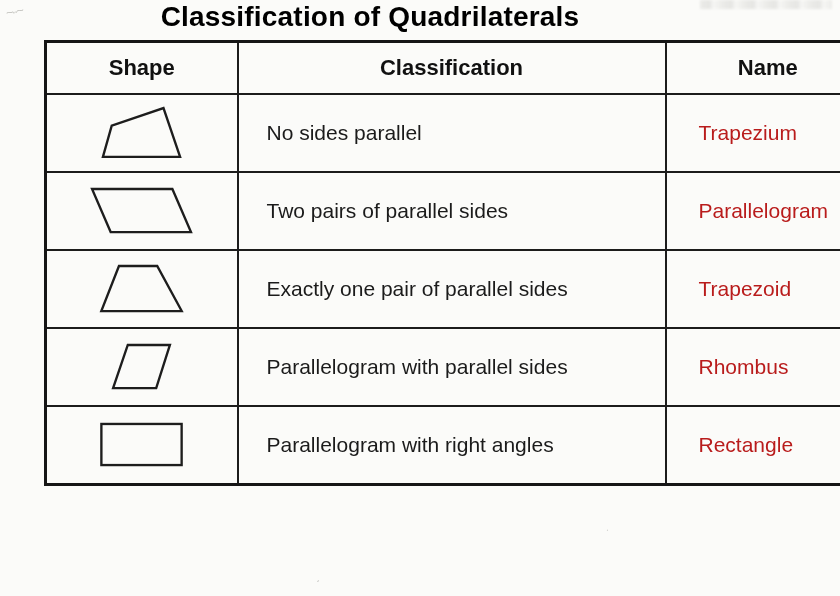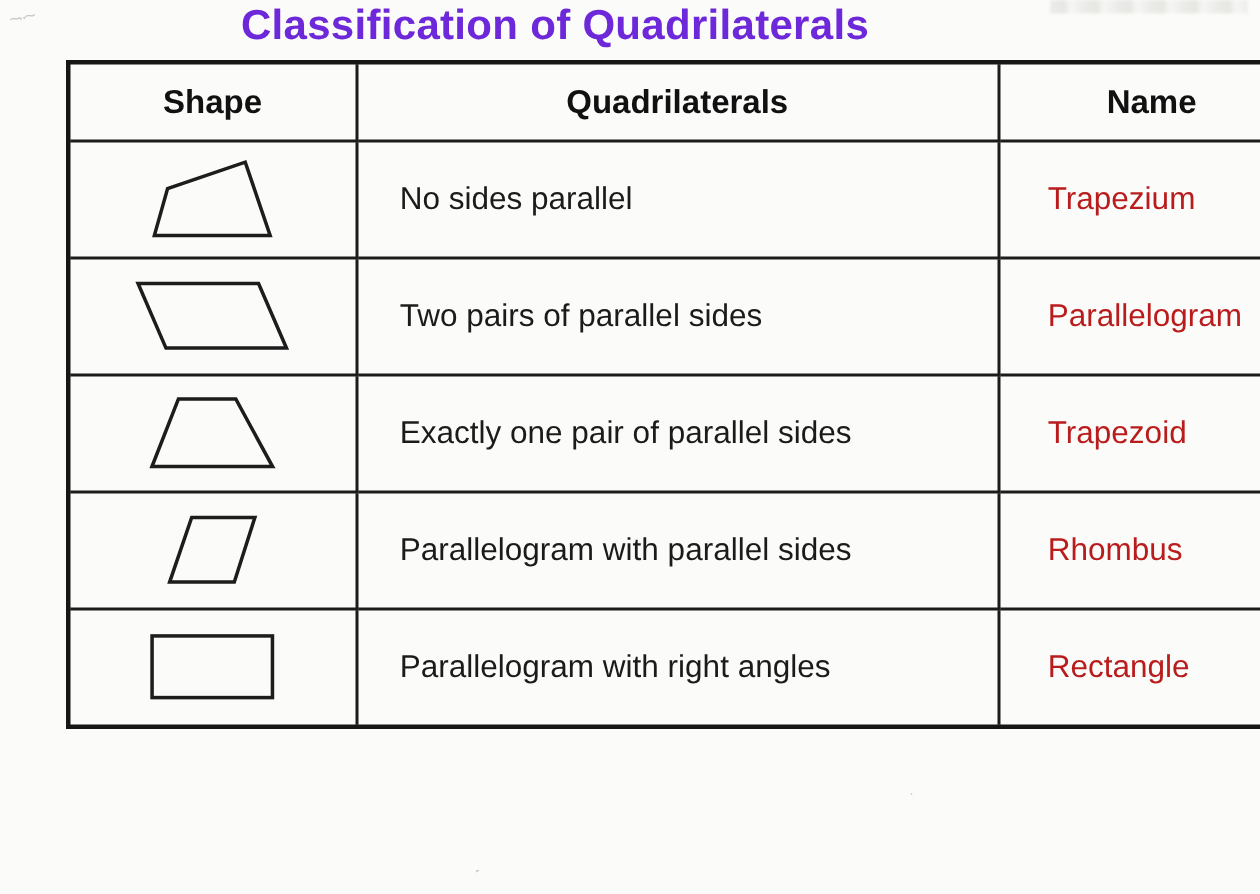--- a/index.html
+++ b/index.html
@@ -14,21 +14,21 @@
     position: relative;
   }
   .page-title {
     margin: 0;
     padding-top: 1px;
     width: 740px;
     text-align: center;
     font-size: 28px;
     font-weight: bold;
     letter-spacing: 0.2px;
-    color: #6d28d9;
+    color: #000000;
   }
   .quad-table {
     position: absolute;
     left: 8px;
     top: 40px;
     width: 825px;
     border-collapse: collapse;
     table-layout: fixed;
     background: #fbfbf9;
   }
@@ -97,21 +97,21 @@
 
 <table class="quad-table">
   <colgroup>
       <col class="c-shape">
       <col class="c-char">
       <col class="c-name">
     </colgroup>
   <thead>
     <tr>
       <th>Shape</th>
-      <th>Quadrilaterals</th>
+      <th>Classification</th>
       <th>Name</th>
     </tr>
   </thead>
   <tbody>
     <tr>
       <td class="cell-shape">
         <svg width="84" height="56" viewBox="0 0 86 57">
           <polygon class="shape-line" points="3,53 12,21 65,3 82,53"></polygon>
         </svg>
       </td>

